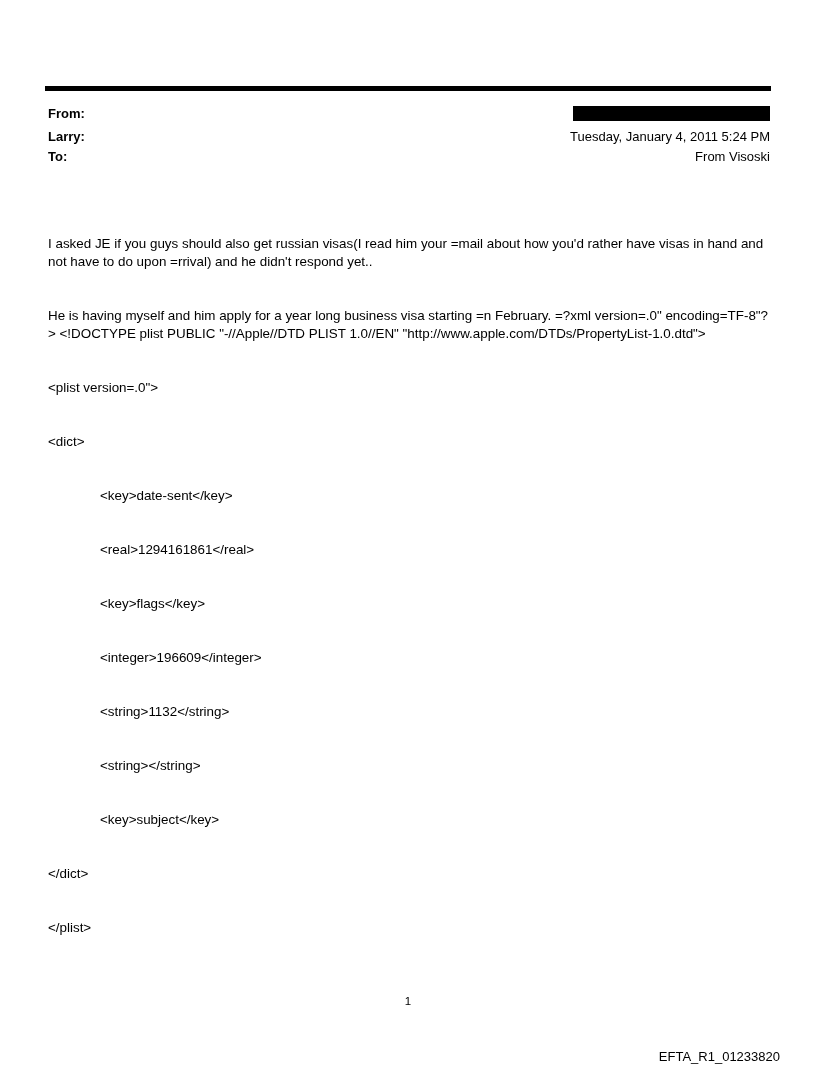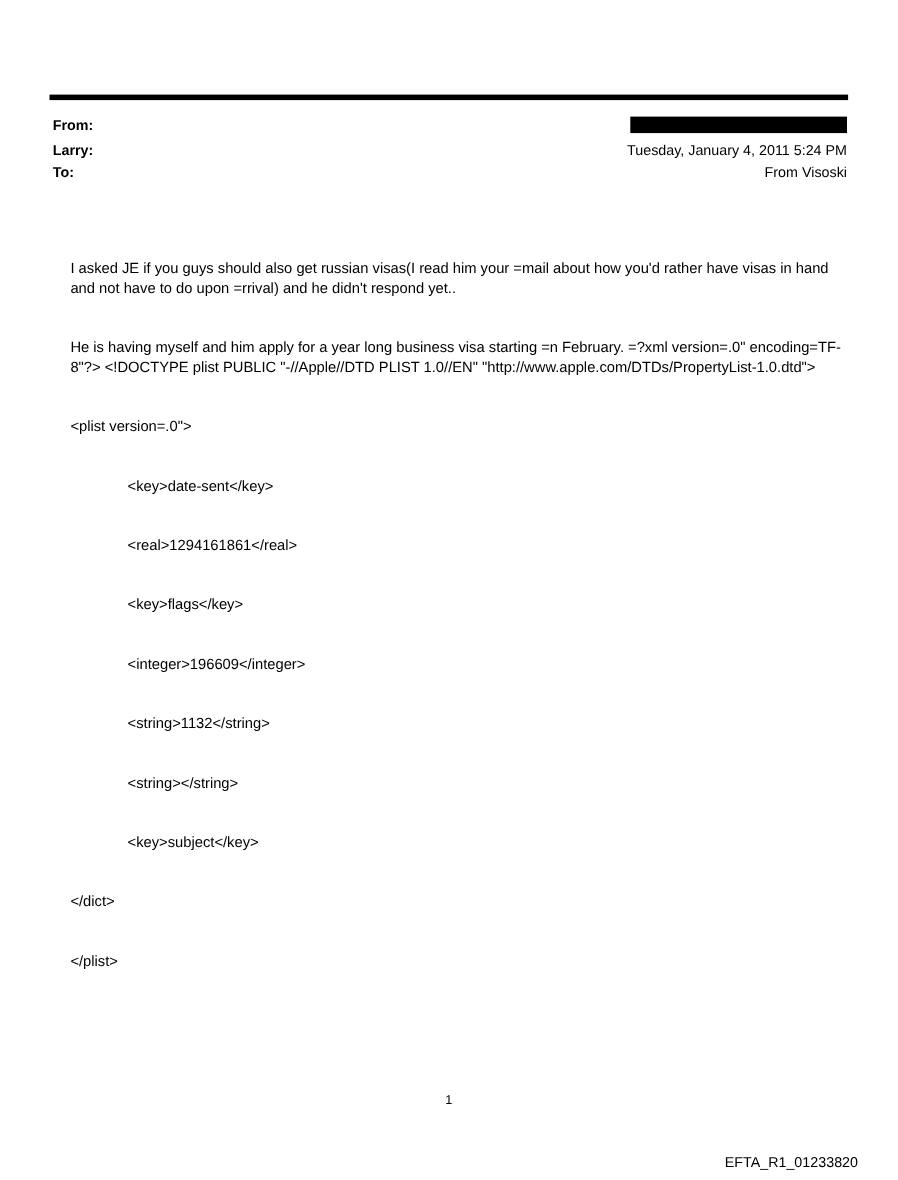--- a/index.html
+++ b/index.html
@@ -49,21 +49,21 @@
   .body-block {
     position: absolute;
     left: 48px;
     top: 199px;
     width: 722px;
     font-size: 13.4px;
     line-height: 18px;
     white-space: pre-wrap;
     word-wrap: break-word;
   }
-  .line { min-height: 18px; margin-left: 16px; }
+  .line { min-height: 18px; }
   .indent { padding-left: 52px; }
 
   .page-number {
     position: absolute;
     left: 0;
     top: 995px;
     width: 100%;
     text-align: center;
     font-size: 11.5px;
   }
@@ -96,20 +96,21 @@
     <div class="header-row">
       <div class="header-label">To:</div>
       <div class="header-value">From Visoski</div>
     </div>
   </div>
 
   <div class="body-block">
     <div class="line">I asked JE if you guys should also get russian visas(I read him your =mail about how you'd rather have visas in hand and not have to do upon =rrival) and he didn't respond yet..</div>
     <div class="line">He is having myself and him apply for a year long business visa starting =n February. =?xml version=.0" encoding=TF-8"?&gt; &lt;!DOCTYPE plist PUBLIC "-//Apple//DTD PLIST 1.0//EN" "http://www.apple.com/DTDs/PropertyList-1.0.dtd"&gt;</div>
     <div class="line">&lt;plist version=.0"&gt;</div>
+    <div class="line">&lt;dict&gt;</div>
     <div class="line indent">&lt;key&gt;date-sent&lt;/key&gt;</div>
     <div class="line indent">&lt;real&gt;1294161861&lt;/real&gt;</div>
     <div class="line indent">&lt;key&gt;flags&lt;/key&gt;</div>
     <div class="line indent">&lt;integer&gt;196609&lt;/integer&gt;</div>
     <div class="line indent">&lt;string&gt;1132&lt;/string&gt;</div>
     <div class="line indent">&lt;string&gt;&lt;/string&gt;</div>
     <div class="line indent">&lt;key&gt;subject&lt;/key&gt;</div>
     <div class="line">&lt;/dict&gt;</div>
     <div class="line">&lt;/plist&gt;</div>
   </div>

